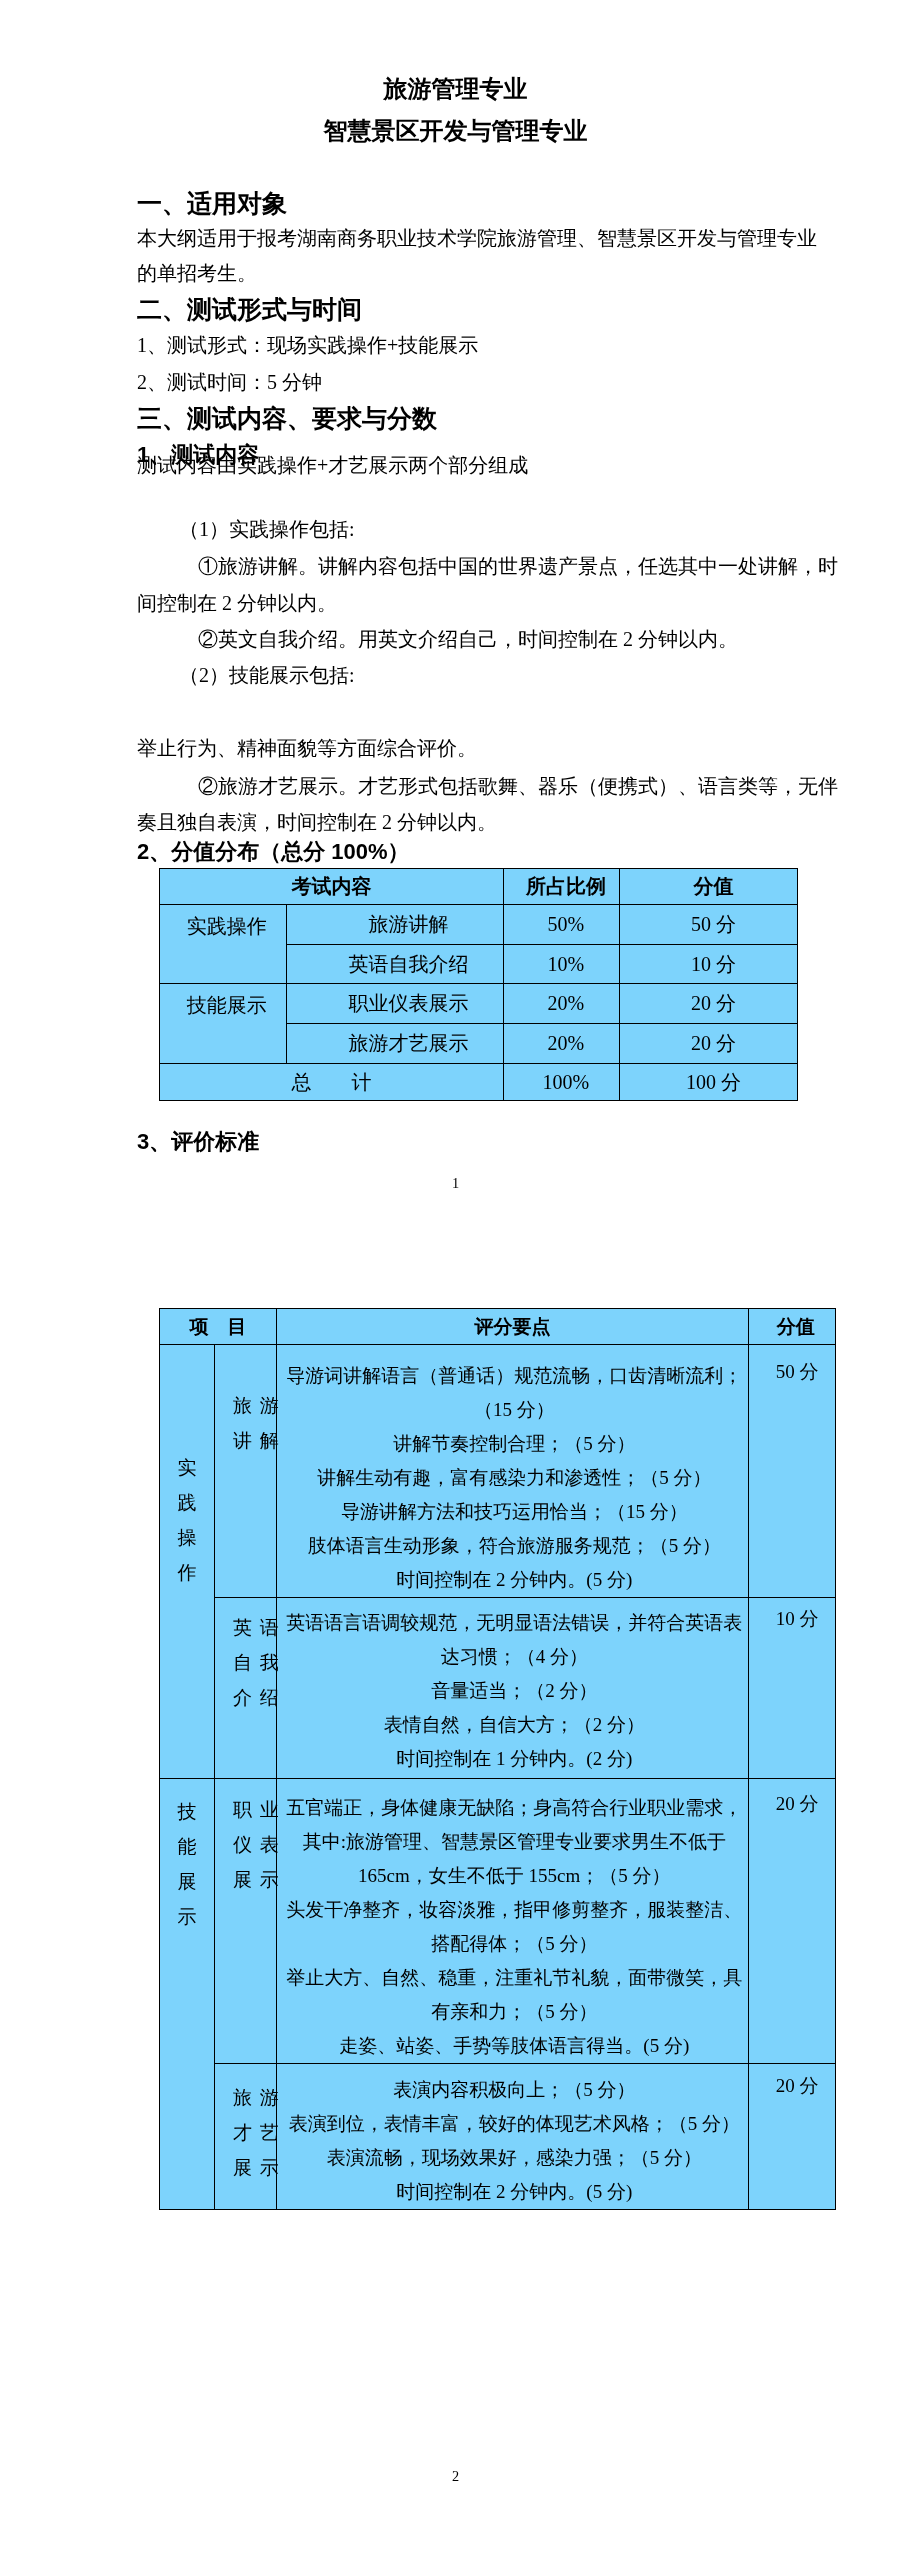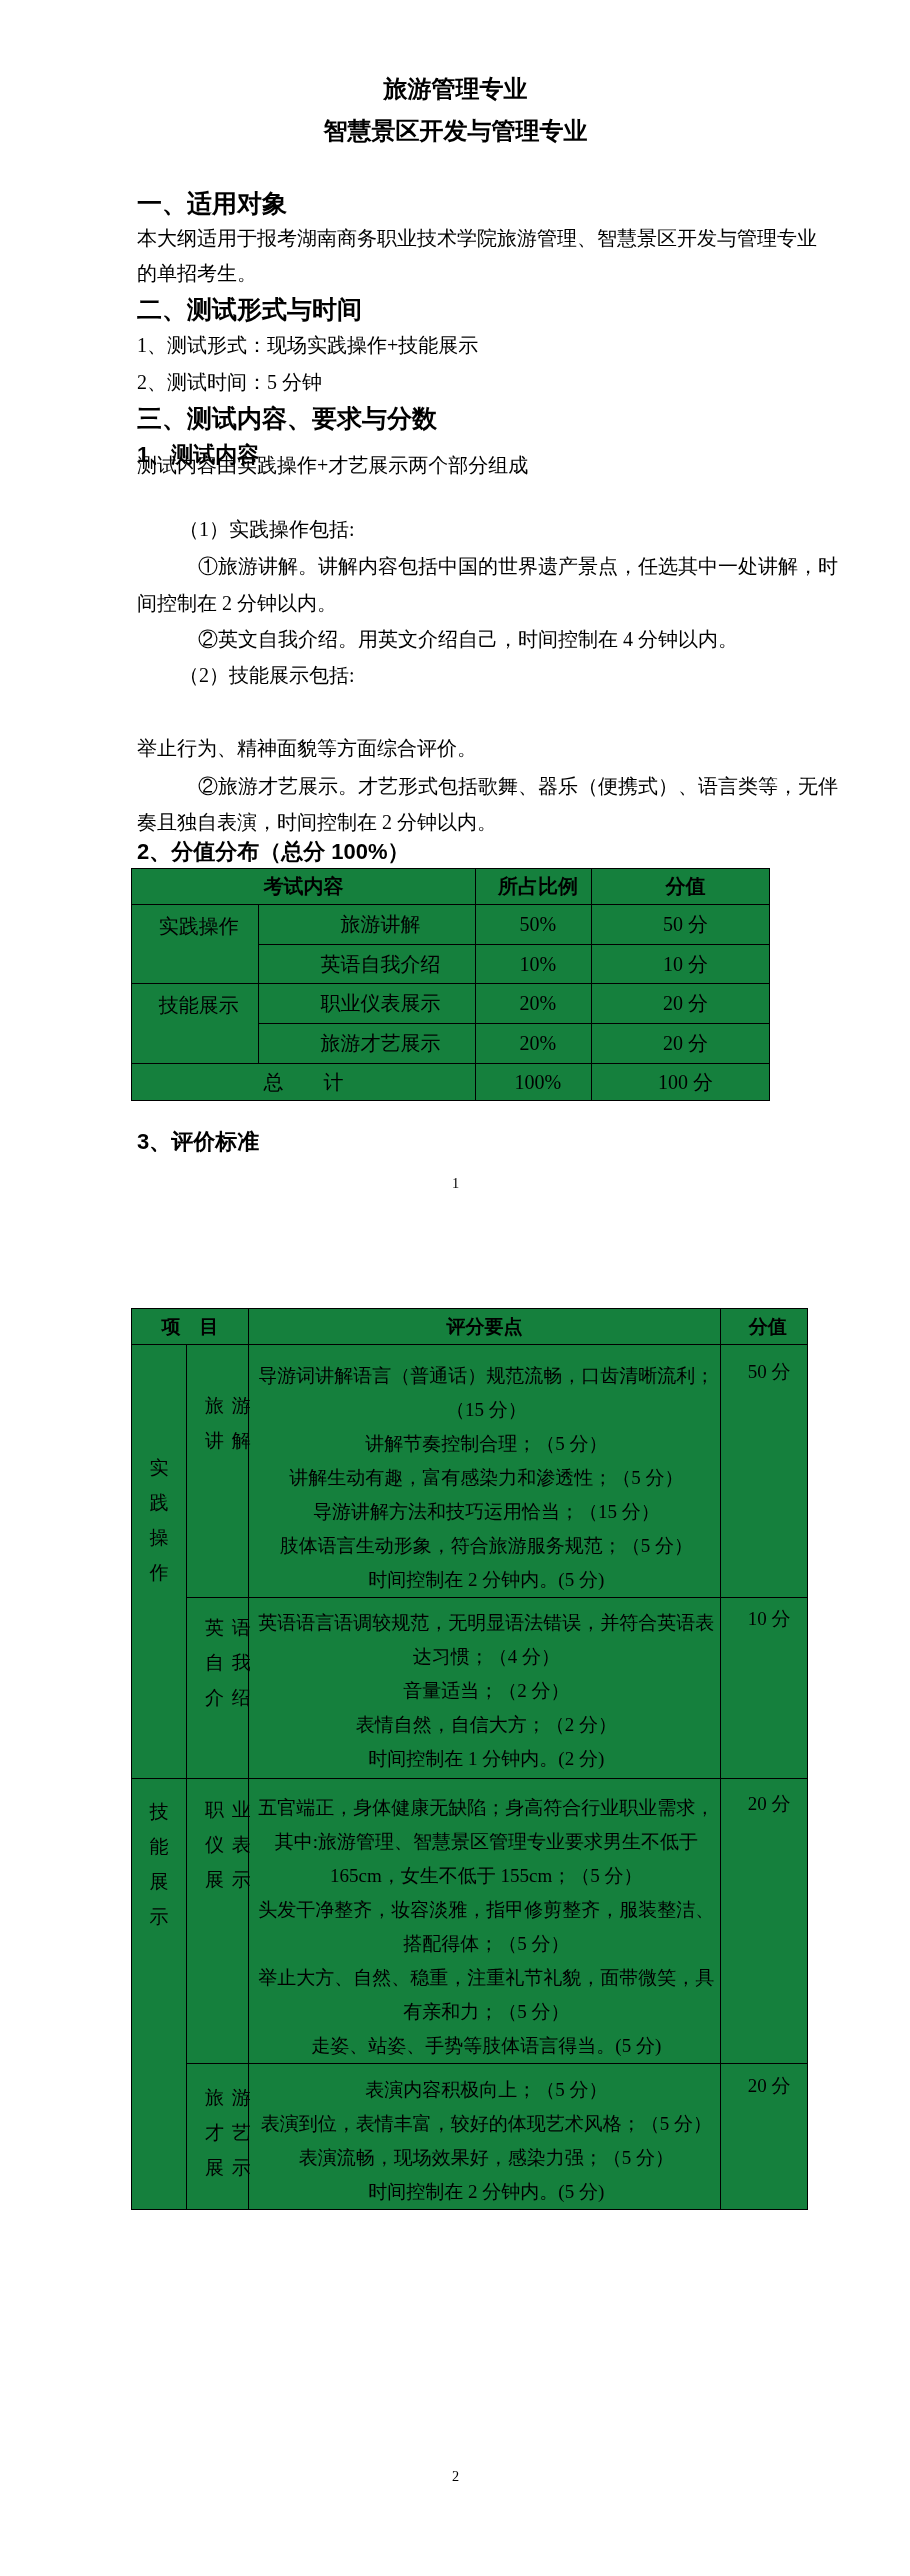--- a/index.html
+++ b/index.html
@@ -18,21 +18,21 @@
   .h1 { font-family:"Liberation Sans","DejaVu Sans",sans-serif;
         font-weight:bold; font-size:25px; line-height:27.5px; }
   .h2 { font-family:"Liberation Sans","DejaVu Sans",sans-serif;
         font-weight:bold; font-size:22px; line-height:24px; }
   .b  { font-size:20px; line-height:23px; }
   .x0 { left:137px; }
   .x1 { left:179px; }
   .x2 { left:198px; }
   .pgnum { left:0; width:911px; text-align:center; font-size:14.3px; line-height:16.5px; }
 
-  table { border-collapse:collapse; table-layout:fixed; position:absolute; background:#15803d; }
+  table { border-collapse:collapse; table-layout:fixed; position:absolute; background:#7dd3fc;margin-left:28px; }
   td { border:1.1px solid #000; padding:0; vertical-align:middle; font-size:20px;text-align:center; }
 
   
   .t1 { left:131px; top:868px; width:639px; }
   .t1 .hd { font-family:"Liberation Sans","DejaVu Sans",sans-serif; font-weight:bold; }
   .t1 .c-center { text-align:center; }
   .t1 .grp  { vertical-align:top; padding:7.7px 0 0 7.7px; }
   .t1 .item { padding-left:27px; }
   .t1 .ratio{ padding-left:8.8px; }
   .t1 .score{ padding-left:10px; }
@@ -75,21 +75,21 @@
   <div class="line b x0" style="top:262px">的单招考生。</div>
   <div class="line h1 x0" style="top:296px">二、测试形式与时间</div>
   <div class="line b x0" style="top:334px">1、测试形式：现场实践操作+技能展示</div>
   <div class="line b x0" style="top:371px">2、测试时间：5 分钟</div>
   <div class="line h1 x0" style="top:405px">三、测试内容、要求与分数</div>
   <div class="line h2 x0" style="top:443px">1、测试内容</div>
   <div class="line b x0" style="top:454px">测试内容由实践操作+才艺展示两个部分组成</div>
   <div class="line b x1" style="top:518px">（1）实践操作包括:</div>
   <div class="line b x2" style="top:555px">①旅游讲解。讲解内容包括中国的世界遗产景点，任选其中一处讲解，时</div>
   <div class="line b x0" style="top:592px">间控制在 2 分钟以内。</div>
-  <div class="line b x2" style="top:628px">②英文自我介绍。用英文介绍自己，时间控制在 4 分钟以内。</div>
+  <div class="line b x2" style="top:628px">②英文自我介绍。用英文介绍自己，时间控制在 2 分钟以内。</div>
   <div class="line b x1" style="top:664px">（2）技能展示包括:</div>
   <div class="line b x0" style="top:737px">举止行为、精神面貌等方面综合评价。</div>
   <div class="line b x2" style="top:775px">②旅游才艺展示。才艺形式包括歌舞、器乐（便携式）、语言类等，无伴</div>
   <div class="line b x0" style="top:811px">奏且独自表演，时间控制在 2 分钟以内。</div>
   <div class="line h2 x0" style="top:840px">2、分值分布（总分 100%）</div>
   <div class="line h2 x0" style="top:1130px">3、评价标准</div>
 
   <table class="t1">
     <colgroup>
       <col style="width:127px">

